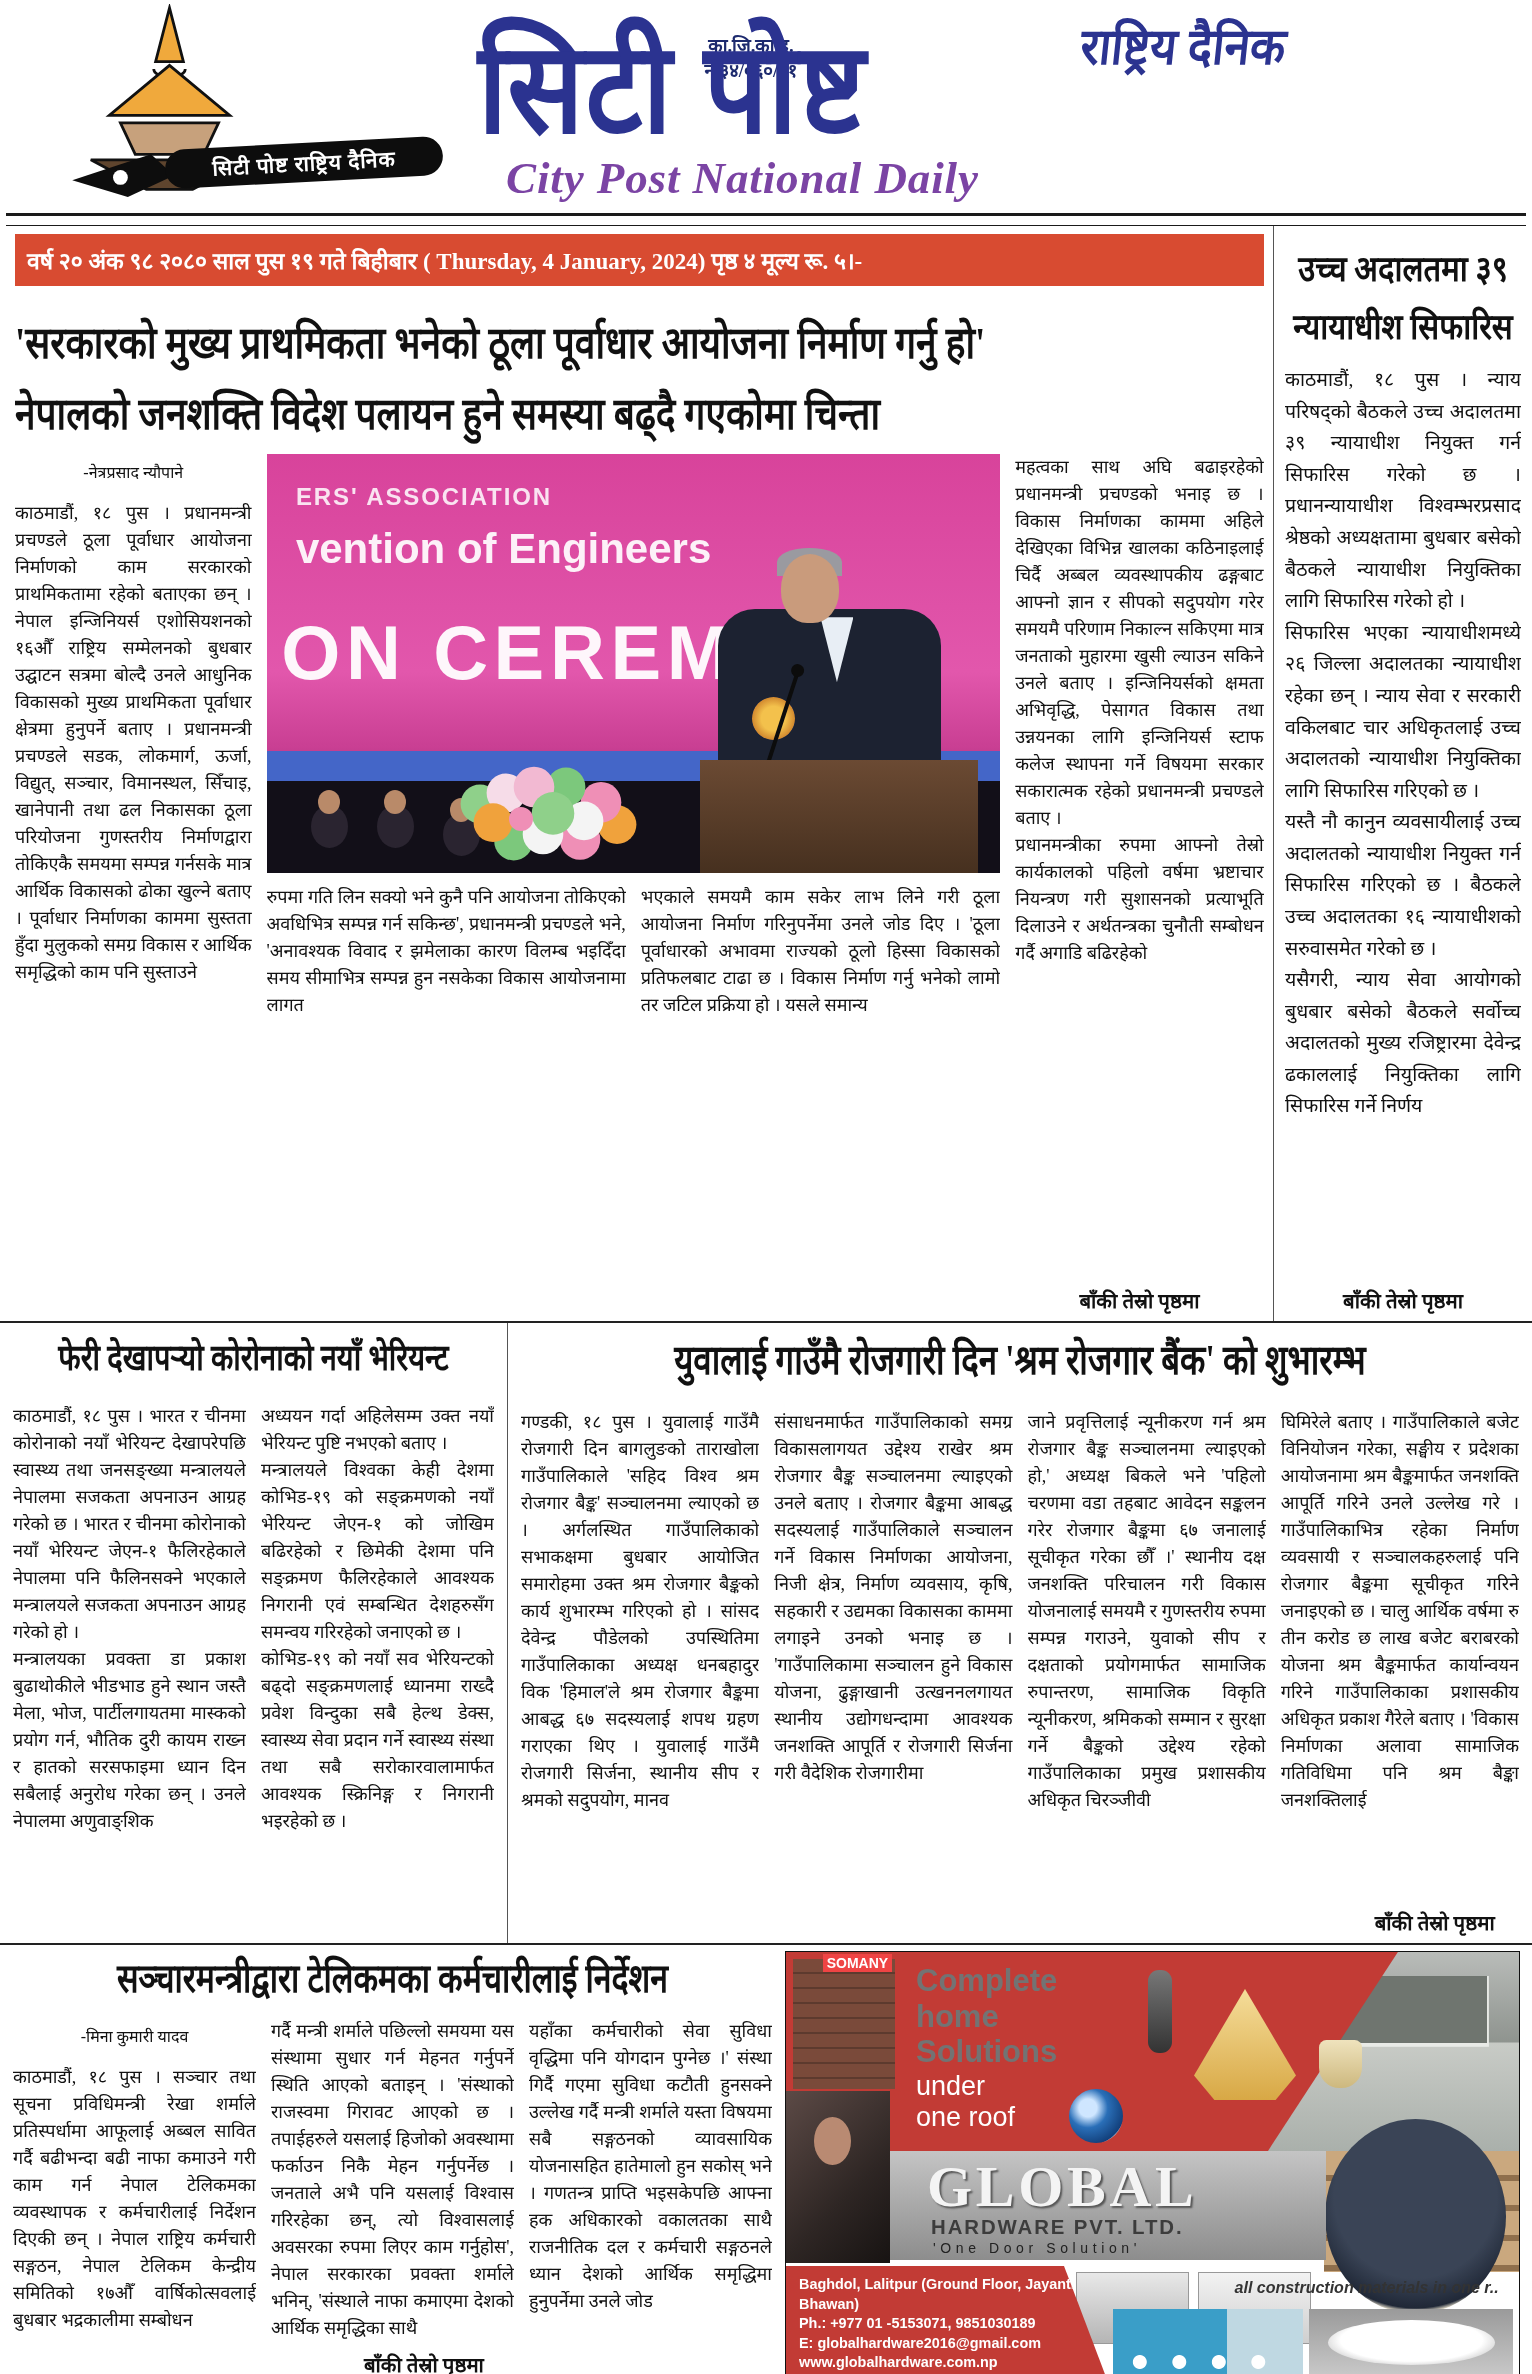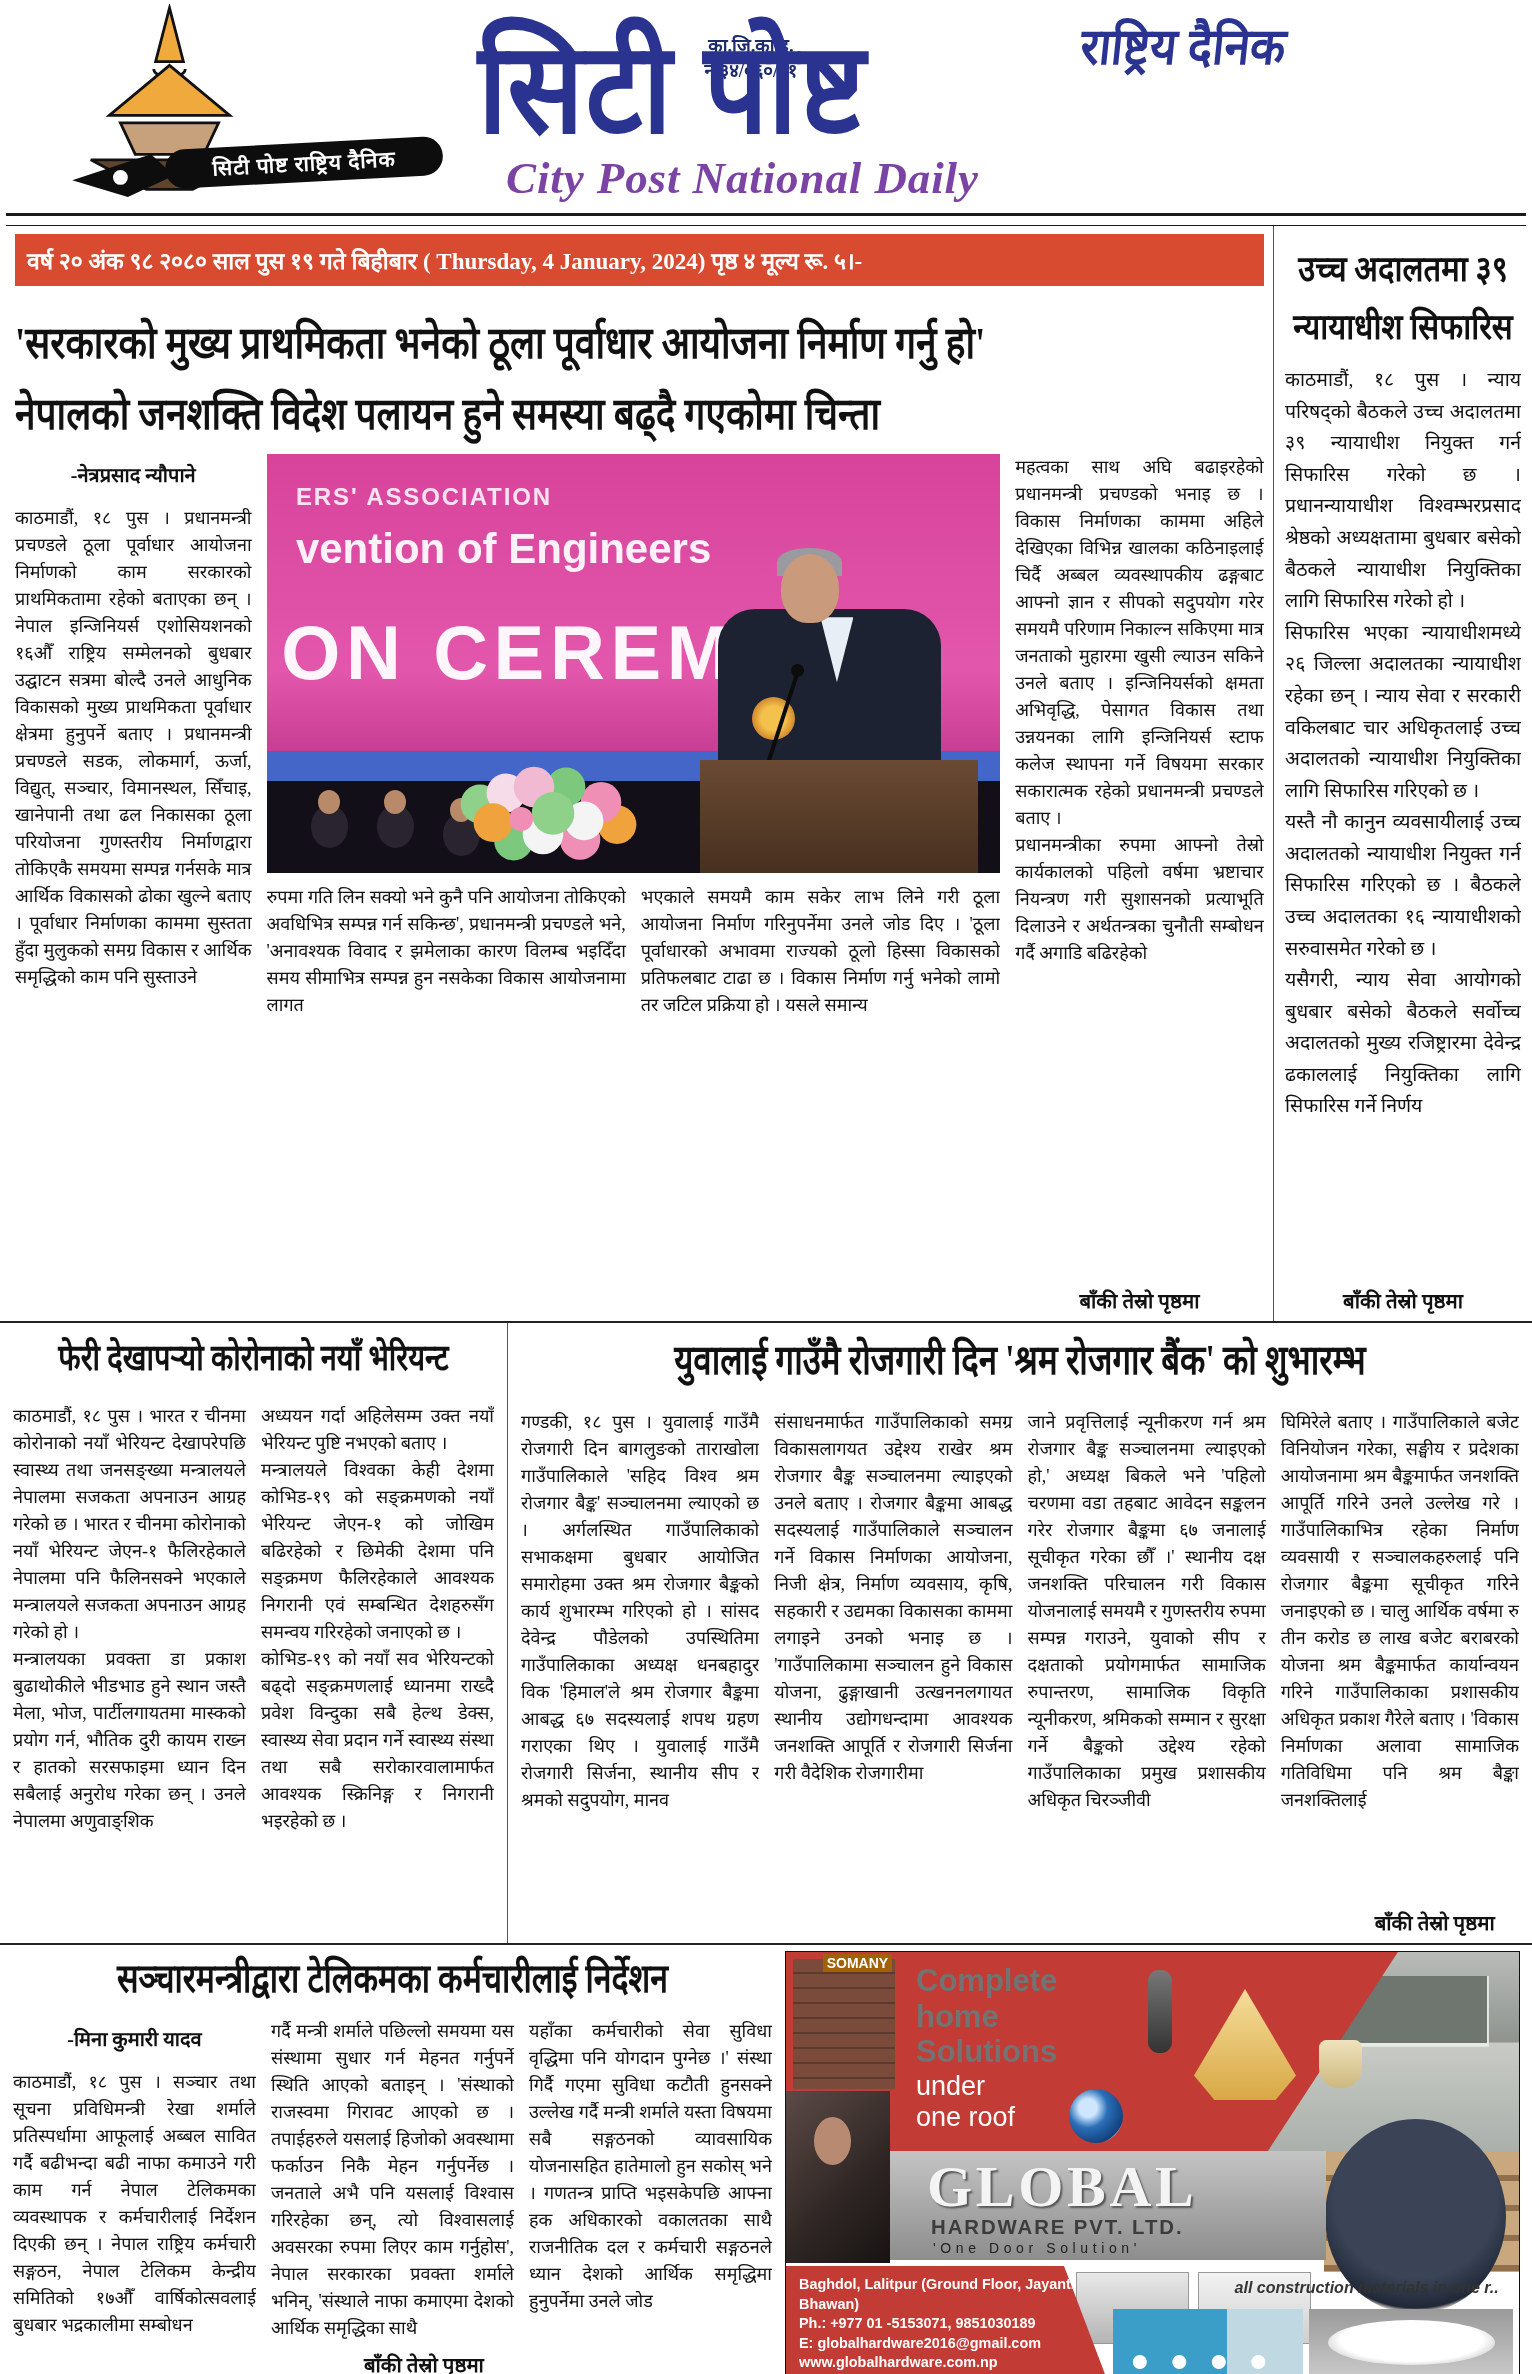--- a/index.html
+++ b/index.html
@@ -18,21 +18,21 @@
   .tagline{position:absolute;left:1081px;top:13px;font-size:46px;font-weight:900;color:#2b3390;
     transform:skewX(-6deg) scaleY(1.1);}
   .np-title{position:absolute;left:478px;top:26px;font-size:113px;font-weight:900;color:#2b3390;
     line-height:1;letter-spacing:1.9px;transform:scaleY(1.12);transform-origin:top left;white-space:nowrap;}
   .en-title{position:absolute;left:506px;top:152px;font-size:45px;font-weight:bold;font-style:italic;
     color:#7b44a4;white-space:nowrap;letter-spacing:0.9px;}
   .mast-rule{height:9.3px;border-top:3.7px solid #1a1a1a;border-bottom:0.9px solid #1a1a1a;margin:0 5.6px;}
 
   
   .body-text{font-size:18px;line-height:1.5;text-align:justify;white-space:pre-line;overflow:hidden;}
-  .byline{font-weight:bold;text-align:center;font-size:20px;margin:7.4px 0 16.7px;}
+  .byline{font-weight:normal;text-align:center;font-size:16px;margin:7.4px 0 16.7px;}
   .more-note{font-weight:bold;font-size:20.4px;text-align:center;}
   .more-abs{position:absolute;bottom:3.7px;left:0;right:0;background:#fff;padding:3.7px 0;}
 
   
   .upper{display:flex;height:1095px;border-bottom:2.8px solid #222;}
   .upper-left{width:1273px;display:flex;flex-direction:column;padding:0 9.3px 0 15px;box-sizing:border-box;}
   .upper-right{flex:1;border-left:1.9px solid #555;padding:3.7px 11px 41px 11px;position:relative;
     display:flex;flex-direction:column;box-sizing:border-box;}
   .datebar{height:52px;background:#d84b31;color:#fff;display:flex;align-items:center;
     padding:0 12px;font-size:23px;font-weight:bold;white-space:nowrap;margin-top:7.4px;overflow:hidden;}
@@ -114,21 +114,21 @@
     font-family:"Liberation Sans","DejaVu Sans",sans-serif;margin-top:5.6px;background:#fff;box-sizing:border-box;}
   .ad-bath{position:absolute;right:0;top:0;width:325px;height:199px;
     background:linear-gradient(180deg,#b9bcb9 0%,#8f948f 45%,#c8cbc6 46%,#aab0ab 100%);}
   .ad-bath::after{content:"";position:absolute;left:10%;top:12%;width:80%;height:34%;
     background:#6f756f;box-shadow:0 1.9px 0 1.9px #e8eae6;}
   .ad-red-top{position:absolute;left:0;top:0;width:612px;height:199px;background:#c23b35;
     clip-path:polygon(0 0,612px 0,482px 199px,0 199px);}
   .ad-somany{position:absolute;left:7.4px;top:7.4px;width:102px;height:130px;
     background:repeating-linear-gradient(180deg,#7a4a3a 0 13px,#5d3a2e 13px 15px);}
   .ad-somany-label{position:absolute;left:37px;top:1.9px;color:#fff;font-weight:bold;font-size:14px;
-    background:#a16207;padding:0.9px 3.7px;}
+    background:#ef4444;padding:0.9px 3.7px;}
   .ad-headline{position:absolute;left:130px;top:11px;color:#737373;font-weight:bold;font-size:31px;
     line-height:1.15;white-space:pre-line;}
   .ad-sub{position:absolute;left:130px;top:119px;color:#fff;font-size:27px;line-height:1.15;
     white-space:pre-line;}
   .ad-globe{position:absolute;left:283px;top:137px;width:54px;height:54px;border-radius:50%;
     background:radial-gradient(circle at 35% 35%,#cfe6ff 0 18%,#2a6fb8 40%,#123f7a 75%,#dfe8f2 78%,#9db2c8 100%);}
   .ad-chand{position:absolute;left:408px;top:37px;width:102px;height:111px;
     background:linear-gradient(180deg,#f5dd9a,#d8a845);clip-path:polygon(50% 0,100% 78%,80% 100%,20% 100%,0 78%);}
   .ad-chand::before{content:"";position:absolute;left:48px;top:-32px;width:3.7px;height:33px;background:#caa23c;}
   .ad-lamp{position:absolute;left:533px;top:88px;width:43px;height:48px;border-radius:7.4px 7.4px 20.4px 20.4px;

